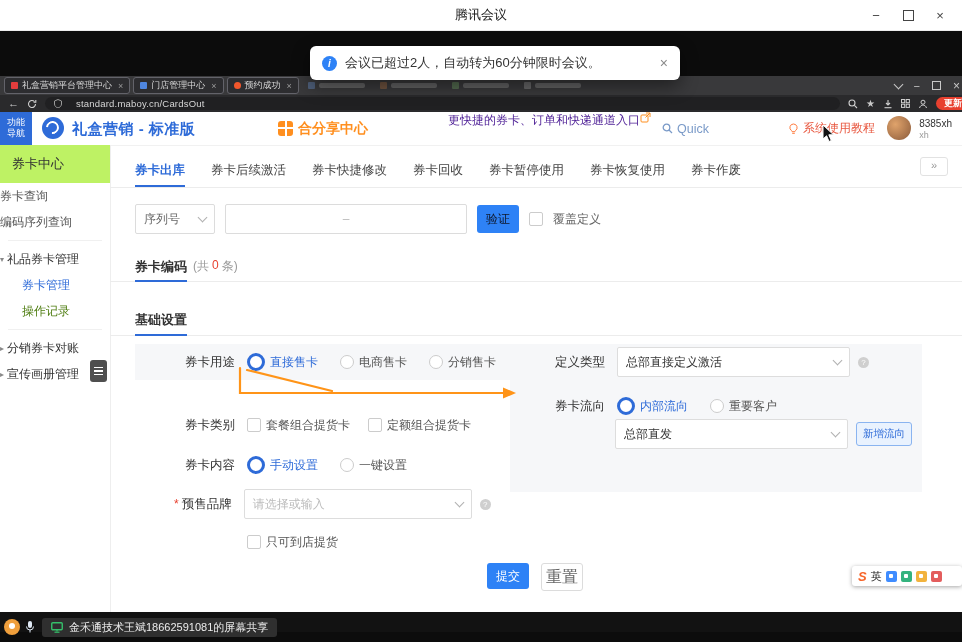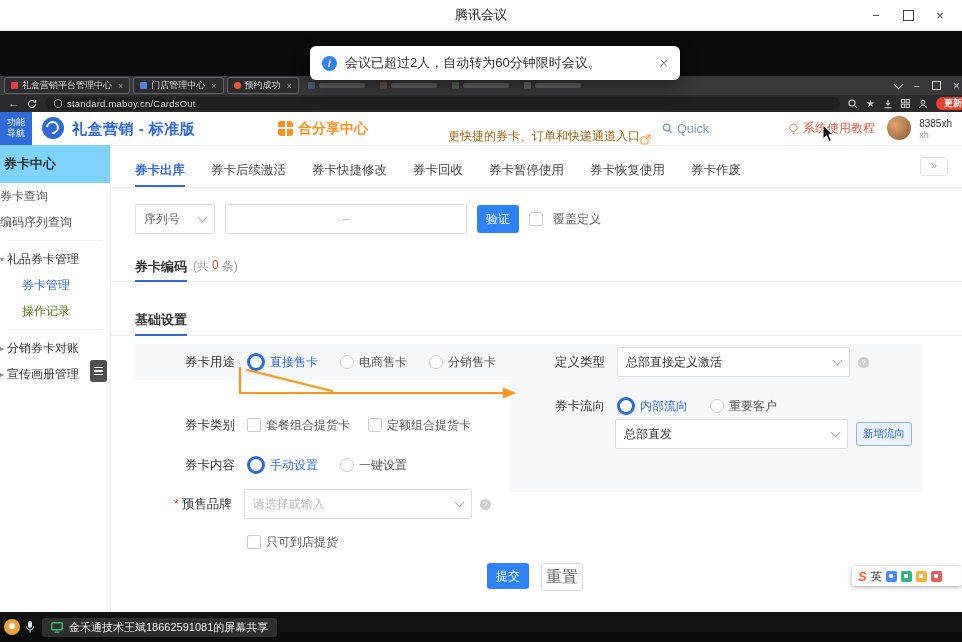--- a/index.html
+++ b/index.html
@@ -23,66 +23,66 @@
   .btab .x{color:#9a9a9a;font-size:9px;margin-left:2px}
   .ghost{opacity:.32;display:flex;align-items:center;gap:4px;padding:0 6px}
   .smudge{width:46px;height:5px;border-radius:2px;background:#b5b5b5}
   .bw-ctl{margin-left:auto;display:flex;align-items:center;gap:12px;color:#c9c9c9;padding-right:6px}
   .chev{width:6px;height:6px;border-right:1.4px solid #b0b0b0;border-bottom:1.4px solid #b0b0b0;transform:rotate(45deg);margin-top:-3px;flex:none}
   .chev.lt{border-color:#c9c9c9;margin-top:-2px}
   .maxbox.sm{width:7px;height:7px;border-color:#c9c9c9}
   
   .addrbar{position:absolute;left:0;top:95px;width:962px;height:17px;background:#2a2a2c;display:flex;align-items:center;gap:8px;padding:0 8px}
   .a-ic{color:#cfcfcf;font-size:11px;line-height:1;display:flex;align-items:center}
-  .urlpill{flex:1;max-width:790px;height:13px;background:#202022;border-radius:7px;display:flex;align-items:center;gap:5px;padding:0 9px}
+  .urlpill{flex:1;max-width:790px;height:13px;background:#202022;border-radius:7px;display:flex;align-items:center;gap:14px;padding:0 9px}
   .url{color:#d6d6d6;font-size:9.5px;letter-spacing:.2px}
   .star{color:#c9c9c9;font-size:10px;line-height:1}
   .upd{height:13px;background:#e8402f;border-radius:7px;color:#fff;font-size:9px;font-weight:bold;display:flex;align-items:center;padding:0 8px;white-space:nowrap}
   
   .viewport{position:absolute;left:0;top:112px;width:962px;height:500px;background:#fff}
   .apphdr{position:absolute;left:0;top:0;width:962px;height:33px;background:#fff;border-bottom:1px solid #f1f1f1}
   .funcnav{position:absolute;left:0;top:0;width:32px;height:33px;background:#2e6bd8;color:#fff;font-size:9px;text-align:center;padding-top:5px;line-height:11px}
   .brandlogo{position:absolute;left:42px;top:5px;width:22px;height:22px;border-radius:50%;background:#2e6bd8}
   .brandlogo:after{content:"";position:absolute;left:4px;top:4px;width:9px;height:9px;border-radius:50%;border:2.5px solid #fff;border-left-color:transparent;transform:rotate(-40deg)}
   .brandname{position:absolute;left:72px;top:0;height:33px;line-height:33px;font-size:15px;font-weight:bold;color:#2e6bd8;letter-spacing:.5px;white-space:nowrap}
   .sharecenter{position:absolute;left:278px;top:0;height:33px;display:flex;align-items:center;gap:5px;color:#ff8f1f;font-weight:bold;font-size:14px;white-space:nowrap}
   .gift{width:15px;height:15px;background:#ff8f1f;border-radius:3px;position:relative;flex:none}
   .gift:before{content:"";position:absolute;left:0;top:6px;width:15px;height:2px;background:#fff}
   .gift:after{content:"";position:absolute;left:6.5px;top:0;width:2px;height:15px;background:#fff}
-  .quickentry{position:absolute;left:448px;top:0;height:33px;display:flex;align-items:flex-end;gap:0;color:#a16207;font-size:12px;white-space:nowrap}
+  .quickentry{position:absolute;left:448px;top:0;height:33px;display:flex;align-items:flex-start;gap:0;color:#4c1d95;font-size:12px;white-space:nowrap}
   .quick{position:absolute;left:662px;top:0;height:33px;display:flex;align-items:center;gap:4px;color:#7a9ac8;font-size:12.5px}
   .tutorial{position:absolute;left:788px;top:0;height:33px;display:flex;align-items:center;gap:4px;color:#e8573f;font-size:12px;white-space:nowrap}
   .userbox{position:absolute;right:10px;top:4px;display:flex;gap:8px;align-items:flex-end}
   .avatar{width:24px;height:24px;border-radius:50%;background:radial-gradient(circle at 35% 35%,#e0a36b,#8a5a3a)}
   .uname{font-size:10px;color:#333;line-height:12px}
   .usub{font-size:9px;color:#999;line-height:10px}
   .cursor{position:absolute;left:822px;top:12px;z-index:30}
   
   .sidebar{position:absolute;left:0;top:33px;width:110px;height:467px;background:#fff;border-right:1px solid #eee}
-  .sb-hdr{height:38px;line-height:38px;background:#7dd3fc;font-size:13px;font-weight:bold;color:#333;padding-left:4px}
+  .sb-hdr{height:38px;line-height:38px;background:#bef264;font-size:13px;font-weight:normal;color:#333;padding-left:12px}
   .sb-item{height:26px;line-height:26px;font-size:12px;color:#555;white-space:nowrap}
   .sb-div{border-top:1px solid #f0f0f0;margin:5px 8px}
   .sb-group{color:#333}
   .sb-sub{padding-left:22px}
   .sb-active{color:#2e6bd8}
   .sb-dim{color:#4d7c0f}
   .tri{display:inline-block;font-size:8px;color:#888;margin-right:3px;vertical-align:1px}
   .handle{position:absolute;left:90px;top:215px;width:17px;height:22px;background:#4f4f4f;border-radius:3px;display:flex;align-items:center;justify-content:center}
   .handle .bars{width:9px;height:8px;background:repeating-linear-gradient(#fff 0 1.4px,transparent 1.4px 3.4px)}
   
   .main{position:absolute;left:110px;top:33px;width:852px;height:467px}
   .tabbar{position:absolute;left:0;top:8px;width:852px;height:34px;border-bottom:1px solid #ececec;display:flex;gap:26px;padding-left:25px}
   .mtab{font-size:12.5px;color:#444;line-height:34px;position:relative;white-space:nowrap}
   .mtab.on{color:#2e6bd8;font-weight:bold}
   .mtab.on:after{content:"";position:absolute;left:0;right:0;bottom:0;height:2px;background:#2e6bd8}
   .expandbtn{position:absolute;right:14px;top:12px;width:26px;height:17px;border:1px solid #e2e2e2;border-radius:3px;color:#999;font-size:11px;text-align:center;line-height:15px}
   .srow{position:absolute;left:25px;top:60px;height:28px;display:flex;align-items:center;gap:10px}
   .fselect{width:62px;height:28px;border:1px solid #dcdcdc;border-radius:2px;display:flex;align-items:center;justify-content:space-between;padding:0 8px;font-size:12px;color:#666;background:#fff}
   .dash-input{width:240px;height:28px;border:1px solid #dcdcdc;border-radius:2px;display:flex;align-items:center;justify-content:center;color:#bbb;font-size:12px}
-  .btn-verify{width:42px;height:28px;background:#2e82f6;border-radius:3px;color:#ffffff;font-size:12px;display:flex;align-items:center;justify-content:center}
+  .btn-verify{width:42px;height:28px;background:#2e82f6;border-radius:3px;color:#0f172a;font-size:12px;display:flex;align-items:center;justify-content:center}
   .cb{width:12px;height:12px;border:1px solid #ccc;border-radius:2px;background:#fff;flex:none}
   .cblabel{font-size:12px;color:#666;white-space:nowrap}
   .secbar{position:absolute;left:0;width:852px;border-bottom:1px solid #ececec;display:flex;align-items:center}
   .sec1{top:107px;height:29px}
   .sec2{top:160px;height:30px}
   .sectitle{margin-left:25px;height:100%;display:inline-flex;align-items:center;font-size:13px;font-weight:bold;color:#333;position:relative}
   .sectitle:after{content:"";position:absolute;left:0;right:0;bottom:-1px;height:2px;background:#2e6bd8}
   .seccount{font-size:12px;color:#999;margin-left:6px;display:inline-flex;gap:3px}
   .redtxt{color:#e8402f}
   .grayA{position:absolute;left:25px;top:199px;width:375px;height:36px;background:#f6f7f9}

